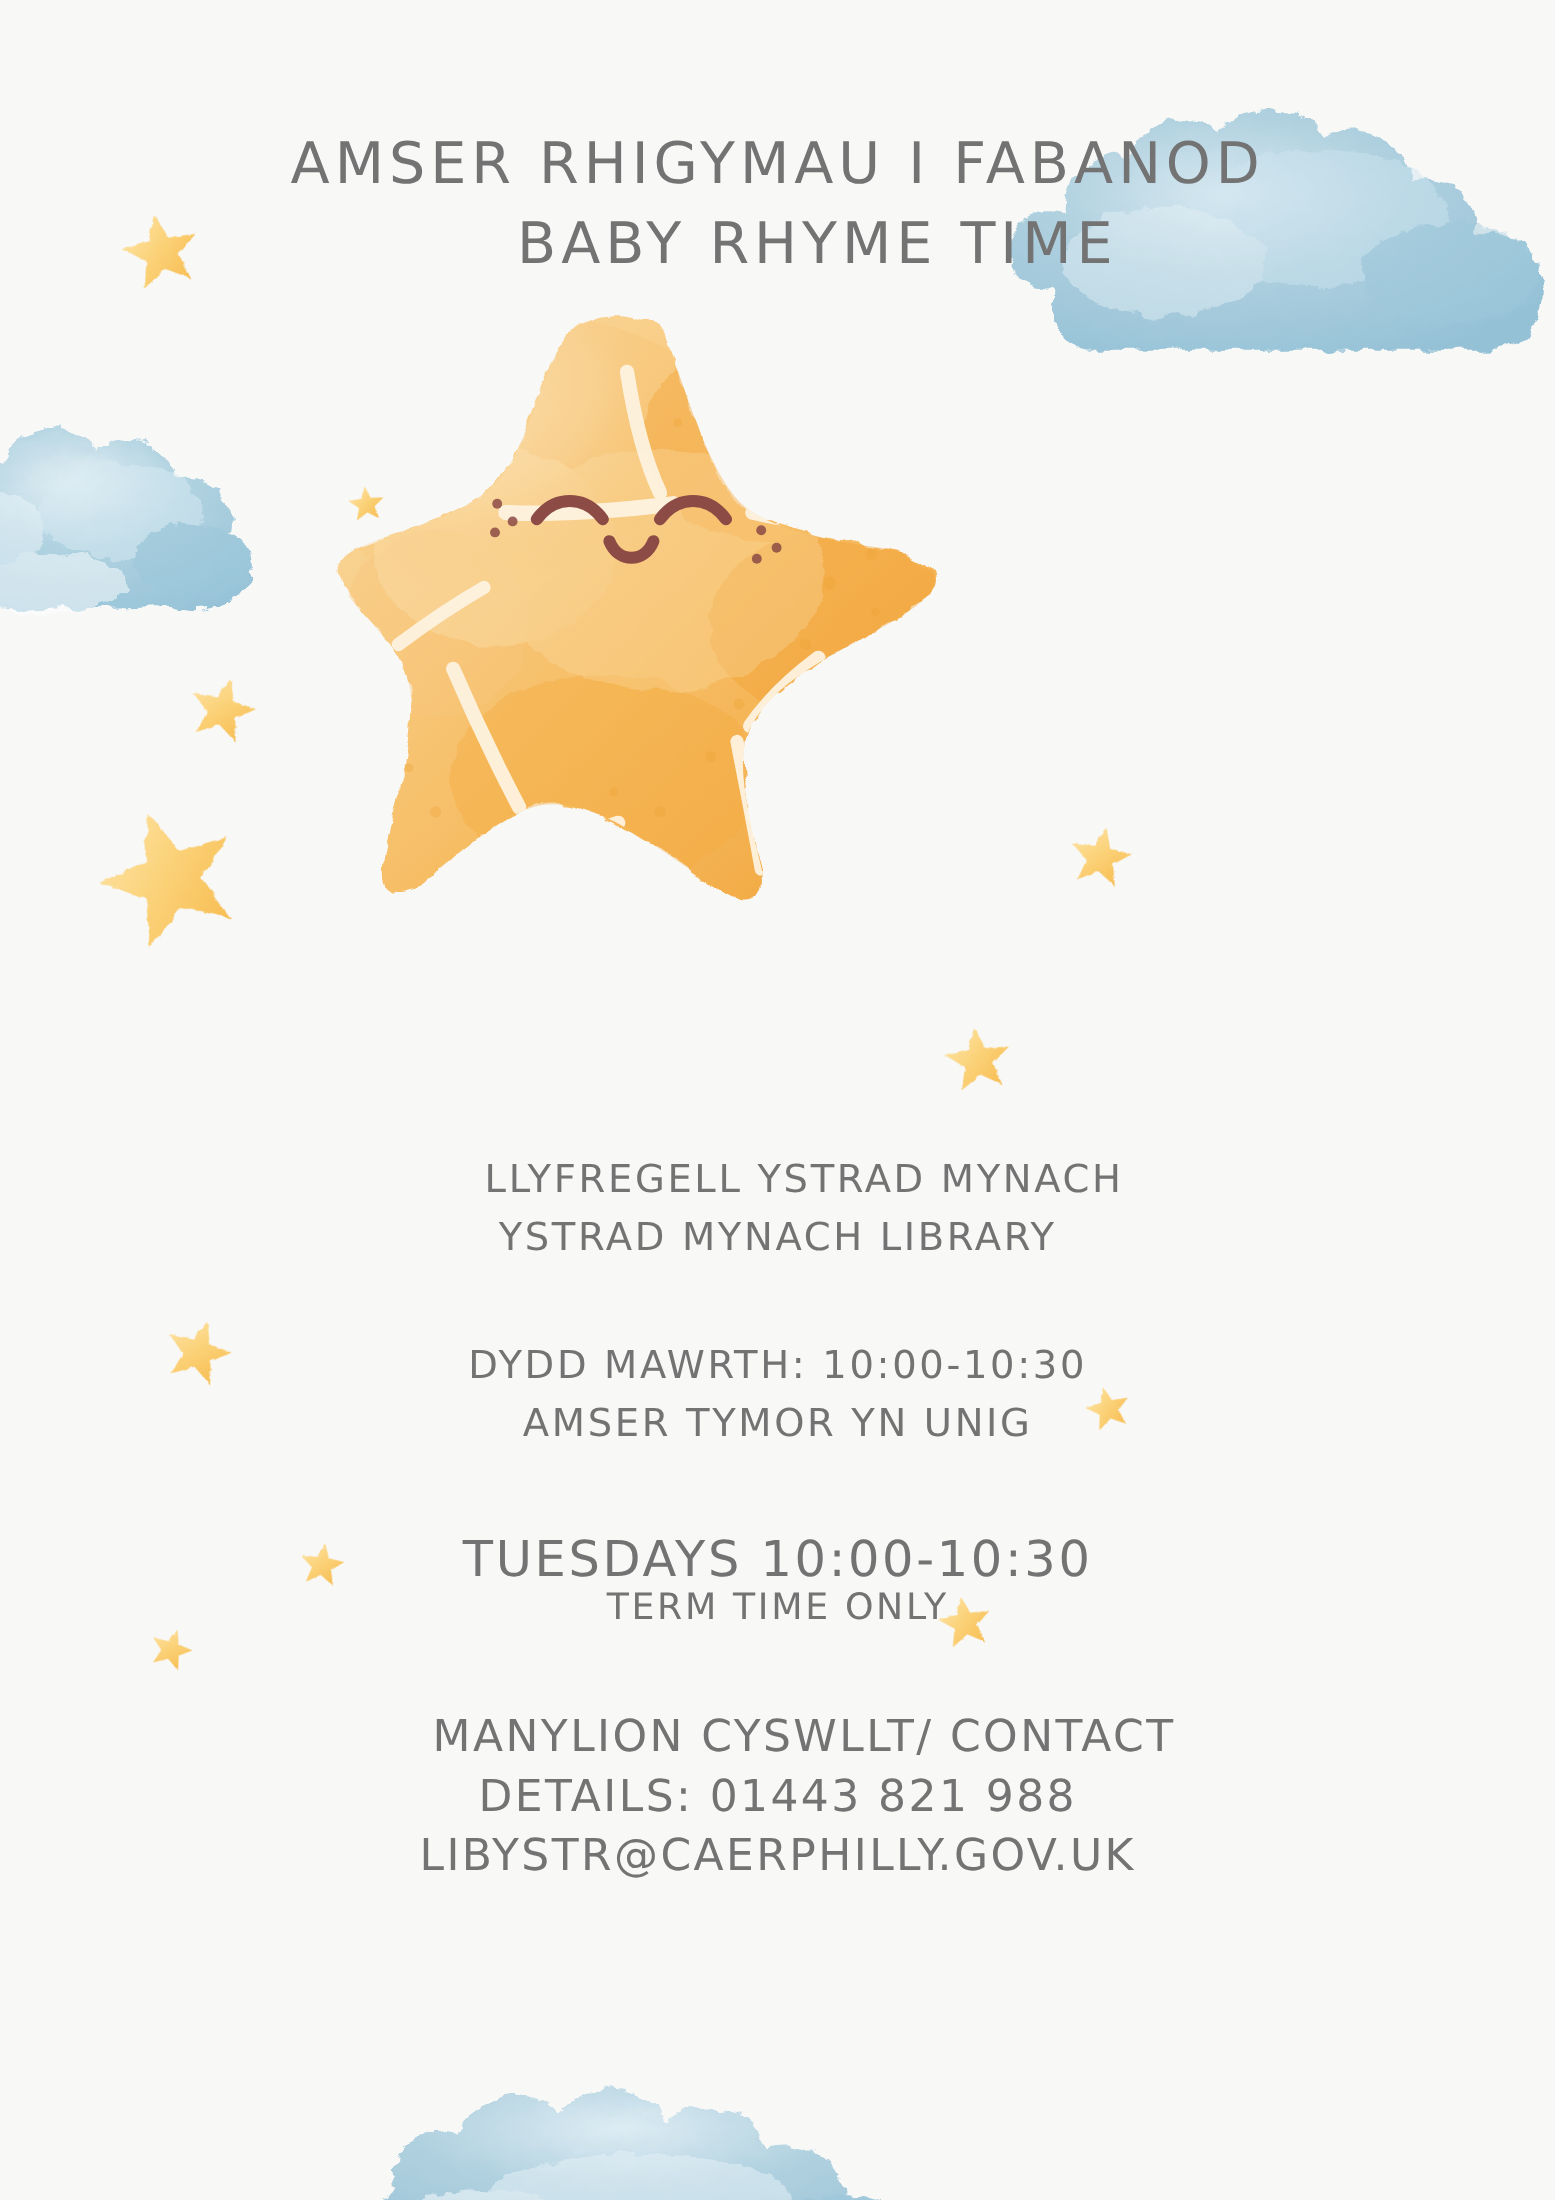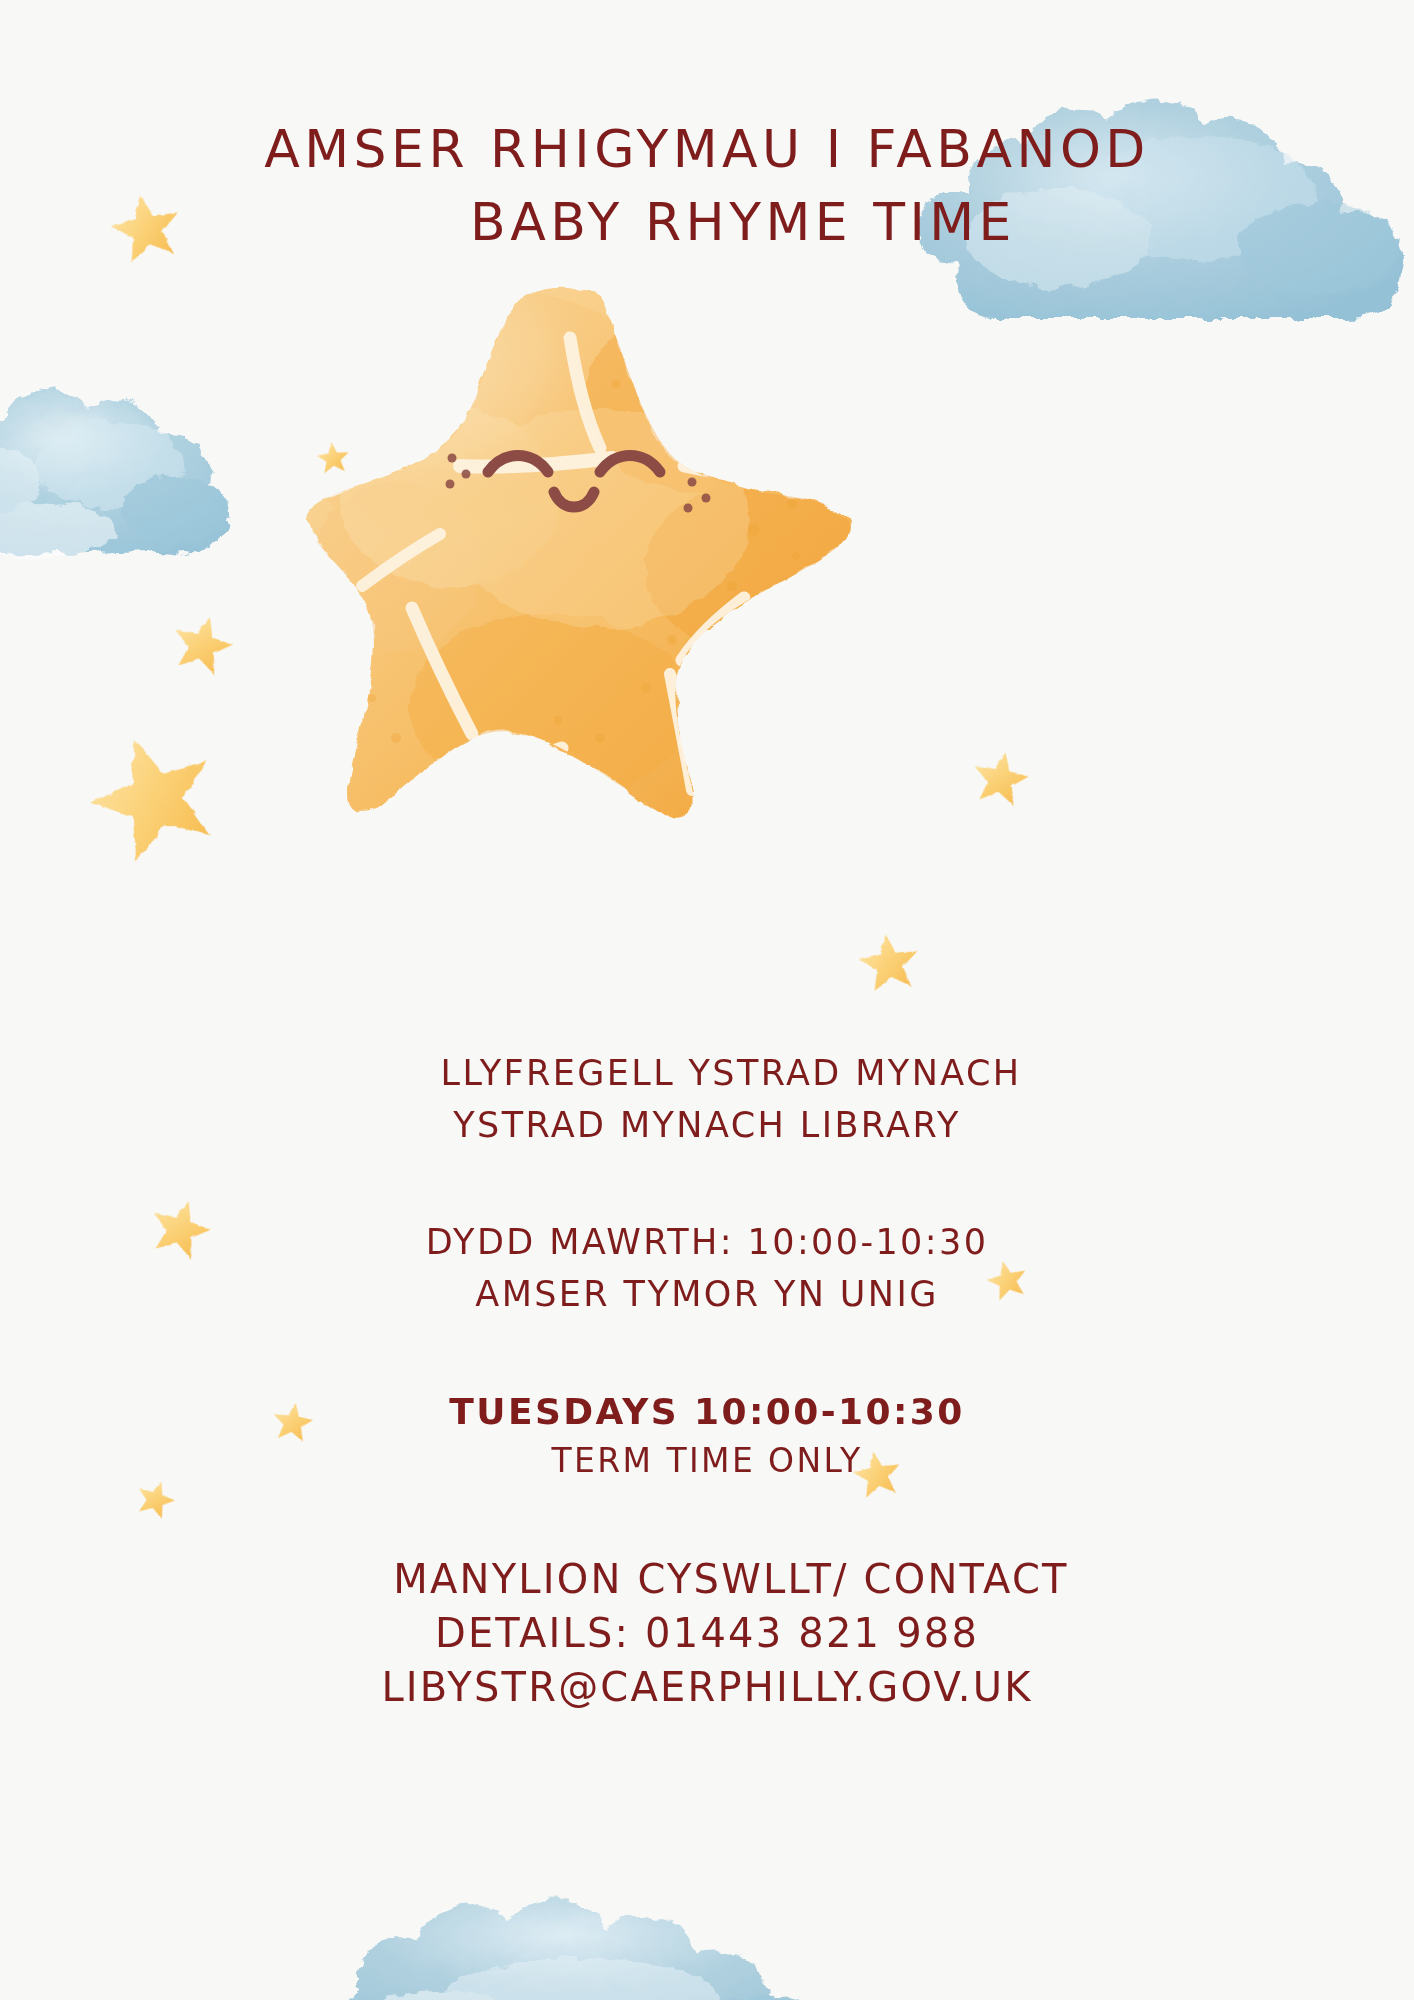--- a/index.html
+++ b/index.html
@@ -10,36 +10,36 @@
     overflow:hidden;position:relative;
   }
   #poster{position:absolute;inset:0;overflow:hidden;}
 
   
   .deco{position:absolute;pointer-events:none;}
 
   
   .txt{
     position:absolute;width:100%;text-align:center;
-    color:#7f1d1d;
+    color:#737373;
     font-family:"DejaVu Sans", sans-serif;
     letter-spacing:2.2px;
     white-space:nowrap;
     font-weight:400;
   }
   #title-line1{top:119px;font-size:52px;letter-spacing:4.5px;}
   #title-line2{top:192px;font-size:52px;letter-spacing:4.5px;padding-left:36px;}
 
   #lib-line1{top:1053px;font-size:35px;letter-spacing:2.4px;padding-left:24px;}
   #lib-line2{top:1105px;font-size:35px;letter-spacing:2.4px;}
 
   #wel-line1{top:1222px;font-size:35px;letter-spacing:2.4px;}
   #wel-line2{top:1274px;font-size:35px;letter-spacing:2.4px;}
 
-  #eng-line1{top:1391px;font-size:36px;letter-spacing:2.4px;font-weight:bold;}
+  #eng-line1{top:1391px;font-size:45px;letter-spacing:2.4px;}
   #eng-line2{top:1441px;font-size:33px;letter-spacing:2.4px;}
 
   #con-line1{top:1556px;font-size:40px;letter-spacing:2.2px;padding-left:24px;}
   #con-line2{top:1610px;font-size:40px;letter-spacing:2.2px;}
   #con-line3{top:1664px;font-size:40px;letter-spacing:2.2px;}
 
   svg{display:block;overflow:visible;}
 </style>
 </head>
 <body>

